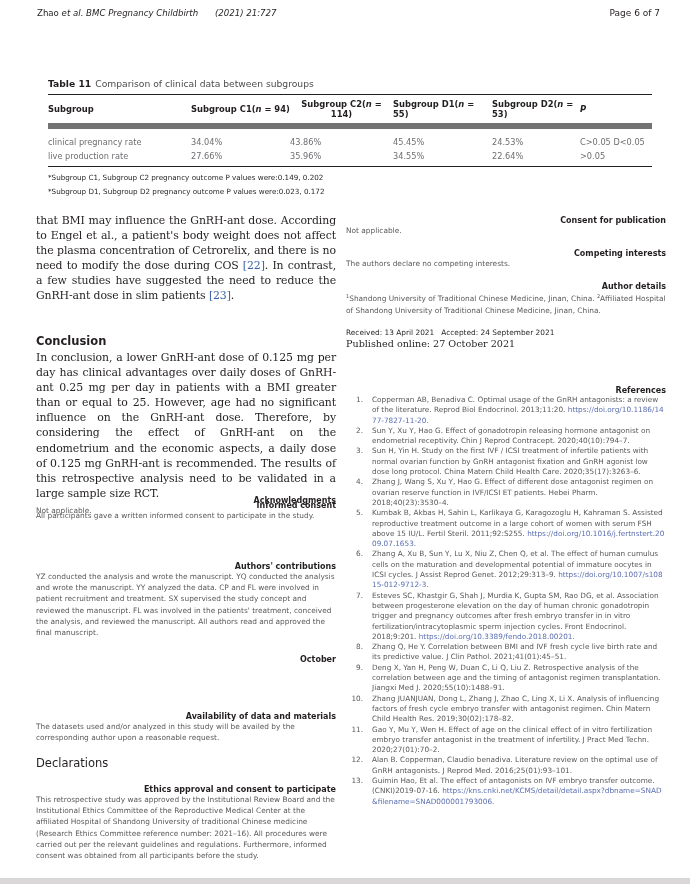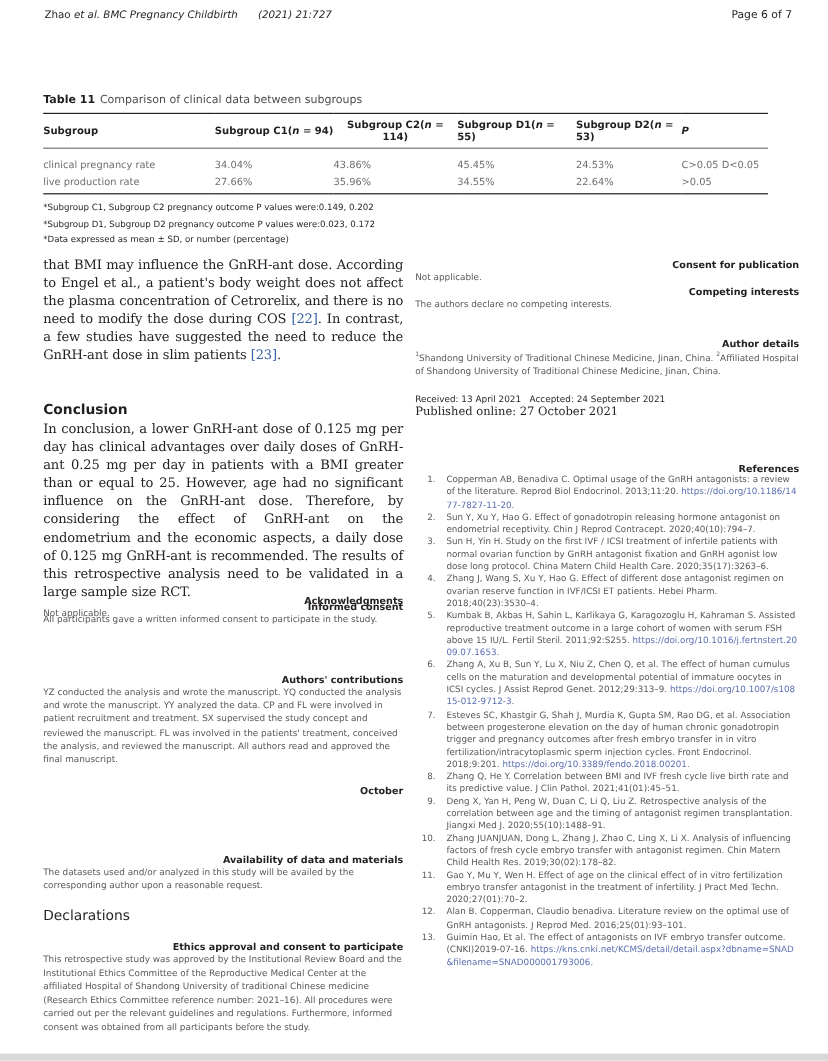--- a/index.html
+++ b/index.html
@@ -8,26 +8,26 @@
     font-family: "DejaVu Sans", sans-serif; color: #231f20;
   }
   .bottom-bar { position: absolute; left: 0; right: 0; top: 878px; height: 6px; background: #d9d7d8; }
   .running-head { position: absolute; top: 8px; left: 37px; right: 30px; font-size: 8.6px; color: #231f20; }
   .running-head .journal { font-style: normal; }
   .running-head .journal i { font-style: italic; }
   .running-head .vol { font-style: italic; margin-left: 14px; }
   .running-head .page { position: absolute; right: 0; top: 0; font-size: 9px; }
 
   
-  .table-wrap { position: absolute; top: 78px; left: 36px; width: 604px; }
+  .table-wrap { position: absolute; top: 78px; left: 48px; width: 604px; }
   .table-caption { font-size: 9.2px; margin-bottom: 5px; }
   .table-caption b { font-weight: bold; margin-right: 4px; }
   .table-caption span { color: #4d4d4f; }
   table { border-collapse: collapse; width: 100%; font-size: 8.4px; }
-  thead tr { border-top: 1px solid #231f20; border-bottom: 1px solid #737373; margin-left: 40px; }
+  thead tr { border-top: 1px solid #231f20; border-bottom: 6px solid #737373; margin-left: 40px; }
   thead th { text-align: left; font-weight: bold; padding: 4px 0 4px 0; height: 12px; }
   tbody td { color: #6d6e71; padding: 2px 0; font-size: 8.2px; }
   tbody tr:first-child td { padding-top: 8px; }
   tbody tr:last-child td { padding-bottom: 5px; }
   tbody { border-bottom: 1.4px solid #231f20; }
   .col-sub { width: 143px; }
   .col-c1 { width: 99px; }
   .col-c2 { width: 103px; text-align: center; }
   .col-d1 { width: 99px; }
   .col-d2 { width: 88px; }
@@ -90,21 +90,20 @@
         <td>35.96%</td>
         <td>34.55%</td>
         <td>22.64%</td>
         <td>&gt;0.05</td>
       </tr>
     </tbody>
   </table>
   <div class="table-notes">
     <div>*Subgroup C1, Subgroup C2 pregnancy outcome P values were:0.149, 0.202</div>
     <div>*Subgroup D1, Subgroup D2 pregnancy outcome P values were:0.023, 0.172</div>
-    <div>*Data expressed as mean ± SD, or number (percentage)</div>
   </div>
 </div>
 
 <div class="col-left" style="top:213px;">
   <p class="body-serif" style="margin:0;"><span>that BMI may influence the GnRH-ant dose. According to Engel et al., a patient's body weight does not affect the plasma concentration of Cetrorelix, and there is no need to modify the dose during COS </span><a class="cite">[22]</a><span>. In contrast, a few studies have suggested the need to reduce the GnRH-ant dose in slim patients </span><a class="cite">[23]</a><span>.</span></p>
 </div>
 
 <div class="col-left" style="top:334px;">
   <div class="h2">Conclusion</div>
   <p class="body-serif" style="margin:0;">In conclusion, a lower GnRH-ant dose of 0.125 mg per day has clinical advantages over daily doses of GnRH-ant 0.25 mg per day in patients with a BMI greater than or equal to 25. However, age had no significant influence on the GnRH-ant dose. Therefore, by considering the effect of GnRH-ant on the endometrium and the economic aspects, a daily dose of 0.125 mg GnRH-ant is recommended. The results of this retrospective analysis need to be validated in a large sample size RCT.</p>
@@ -141,21 +140,21 @@
 <div class="col-left" style="top:785px;">
   <p class="sec-h">Ethics approval and consent to participate</p>
   <p class="sec-p">This retrospective study was approved by the Institutional Review Board and the Institutional Ethics Committee of the Reproductive Medical Center at the affiliated Hospital of Shandong University of traditional Chinese medicine (Research Ethics Committee reference number: 2021–16). All procedures were carried out per the relevant guidelines and regulations. Furthermore, informed consent was obtained from all participants before the study.</p>
 </div>
 
 <div class="col-right" style="top:216px;">
   <p class="sec-h">Consent for publication</p>
   <p class="sec-p">Not applicable.</p>
 </div>
 
-<div class="col-right" style="top:239px;">
+<div class="col-right" style="top:249px;">
   <p class="sec-h">Competing interests</p>
   <p class="sec-p">The authors declare no competing interests.</p>
 </div>
 
 <div class="col-right" style="top:282px;">
   <p class="sec-h">Author details</p>
   <p class="sec-p"><sup style="font-size:5px;">1</sup><span>Shandong University of Traditional Chinese Medicine, Jinan, China. </span><sup style="font-size:5px;">2</sup><span>Affiliated Hospital of Shandong University of Traditional Chinese Medicine, Jinan, China.</span></p>
 </div>
 
 <div class="col-right" style="top:327px;">

